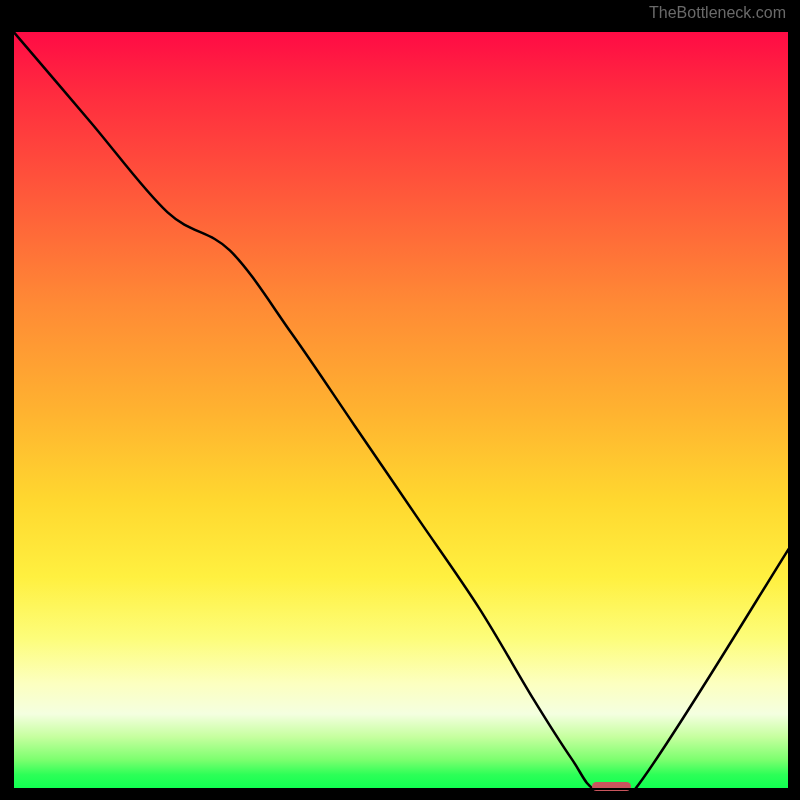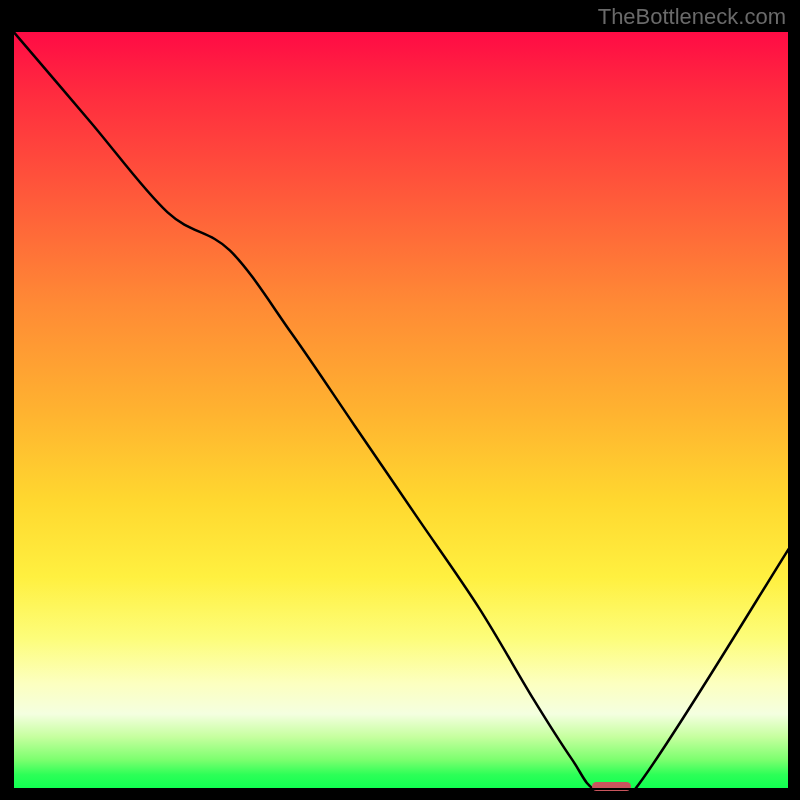--- a/index.html
+++ b/index.html
@@ -8,21 +8,21 @@
     height: 800px;
     background: #000;
     position: relative;
     font-family: Arial, Helvetica, sans-serif;
   }
   .watermark {
     position: absolute;
     top: 4px;
     right: 14px;
     color: #6a6a6a;
-    font-size: 22px;
+    font-size: 16px;
     font-weight: 400;
     z-index: 10;
   }
   .plot-frame {
     position: absolute;
     top: 30px;
     left: 12px;
     width: 778px;
     height: 760px;
     background: #000;

